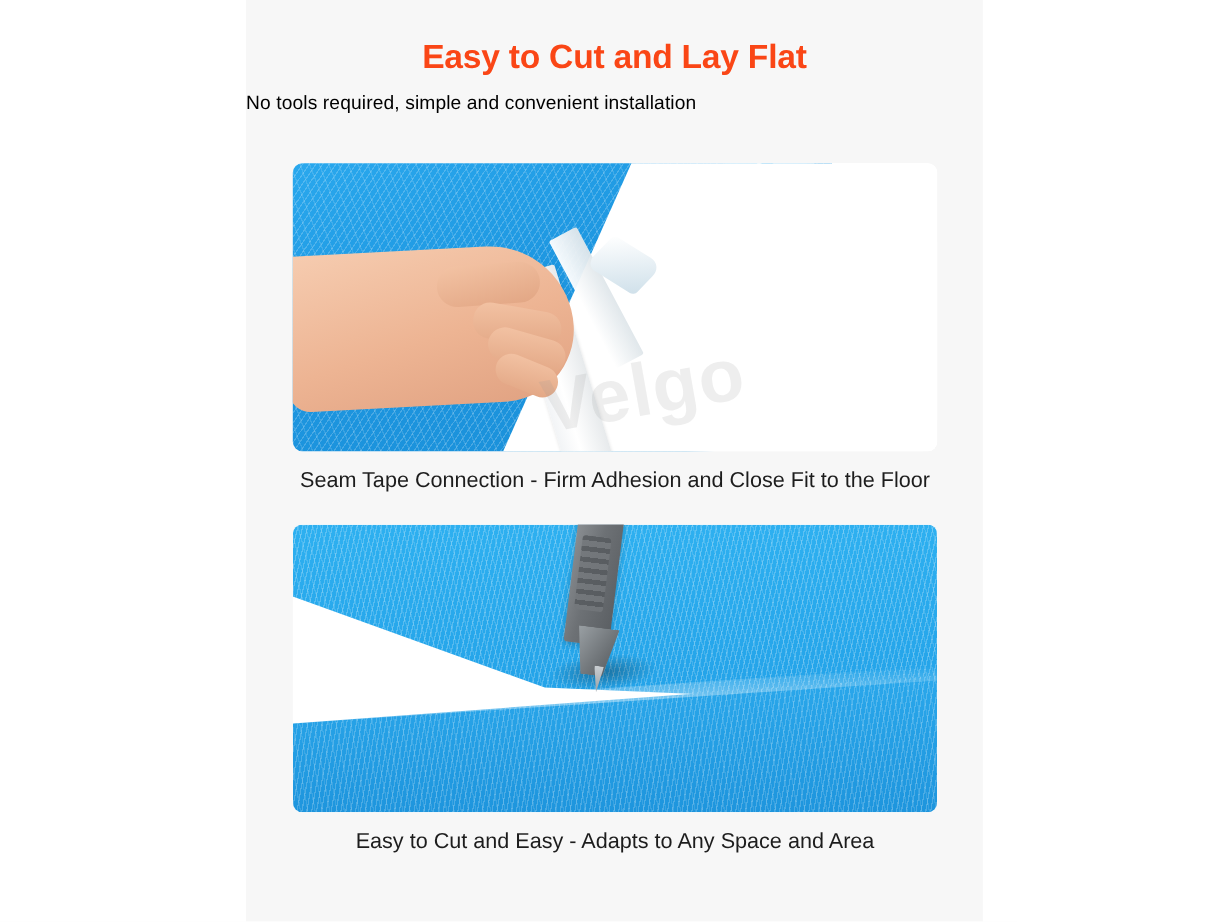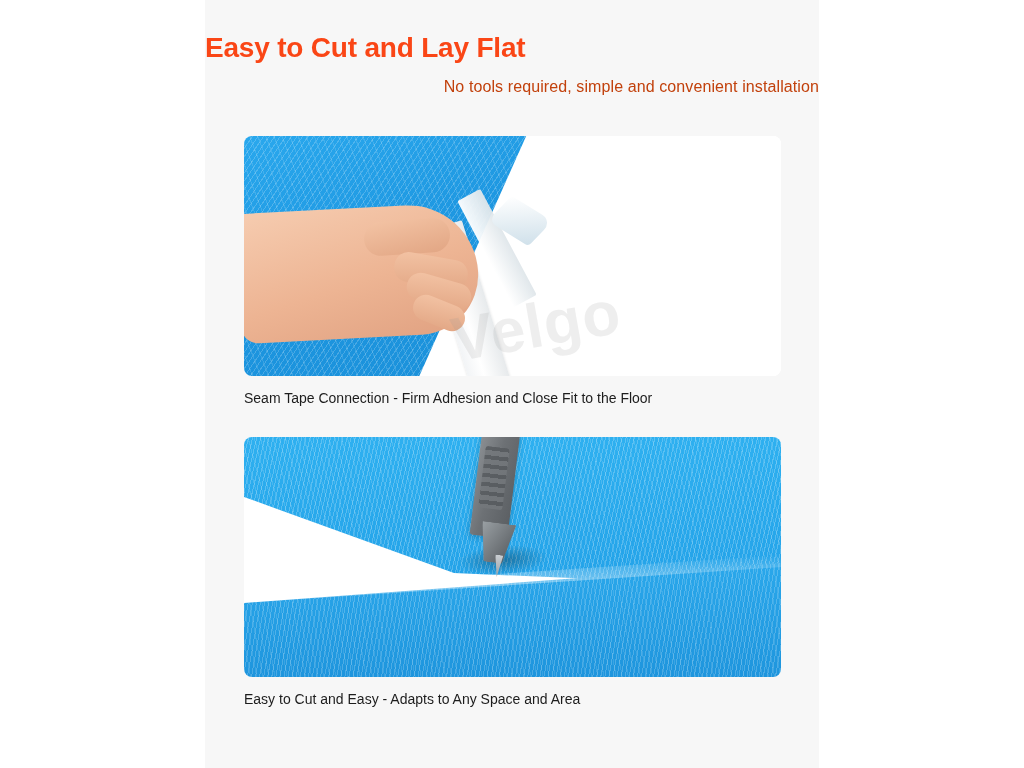--- a/index.html
+++ b/index.html
@@ -31,33 +31,34 @@
     left: 205px;
     top: 0;
     width: 614px;
     height: 768px;
   }
   .headline {
     position: absolute;
     left: 0;
     top: 32px;
     width: 614px;
+    text-align: center;
     font-size: 28px;
     font-weight: bold;
     color: #fa4616;
     letter-spacing: -0.2px;
   }
   .subhead {
     position: absolute;
     left: 0;
     top: 78px;
     width: 614px;
-    text-align: right;
+    text-align: left;
     font-size: 16px;
-    color: #c2410c;
+    color: #000000;
     letter-spacing: 0.1px;
   }
 
   .figure {
     position: absolute;
     left: 39px;
     width: 537px;
   }
   .fig1 { top: 136px; }
   .fig2 { top: 437px; }
@@ -66,22 +67,22 @@
     position: relative;
     width: 537px;
     height: 240px;
     border-radius: 8px;
     overflow: hidden;
     background: #ffffff;
   }
   .caption {
     margin-top: 14px;
     width: 537px;
-    text-align: left;
-    font-size: 14px;
+    text-align: center;
+    font-size: 18px;
     color: #1d1d1d;
   }
 
   
   .p1-bg {
     position: absolute;
     inset: 0;
     background: #ffffff;
   }
   .p1-foam {

